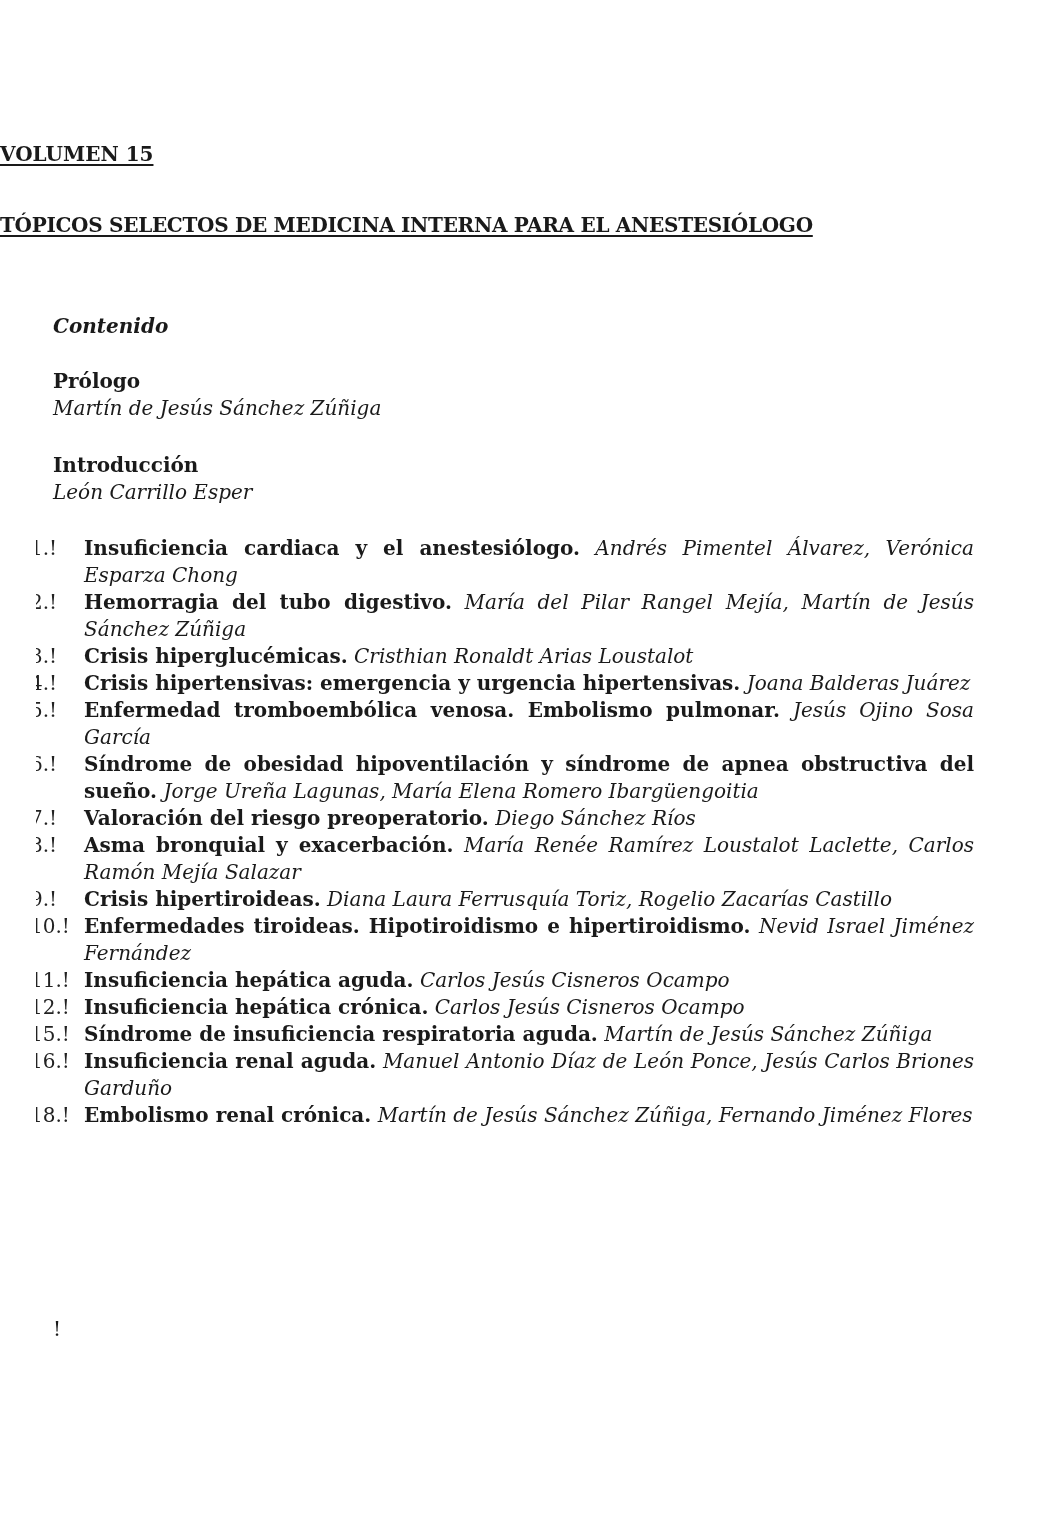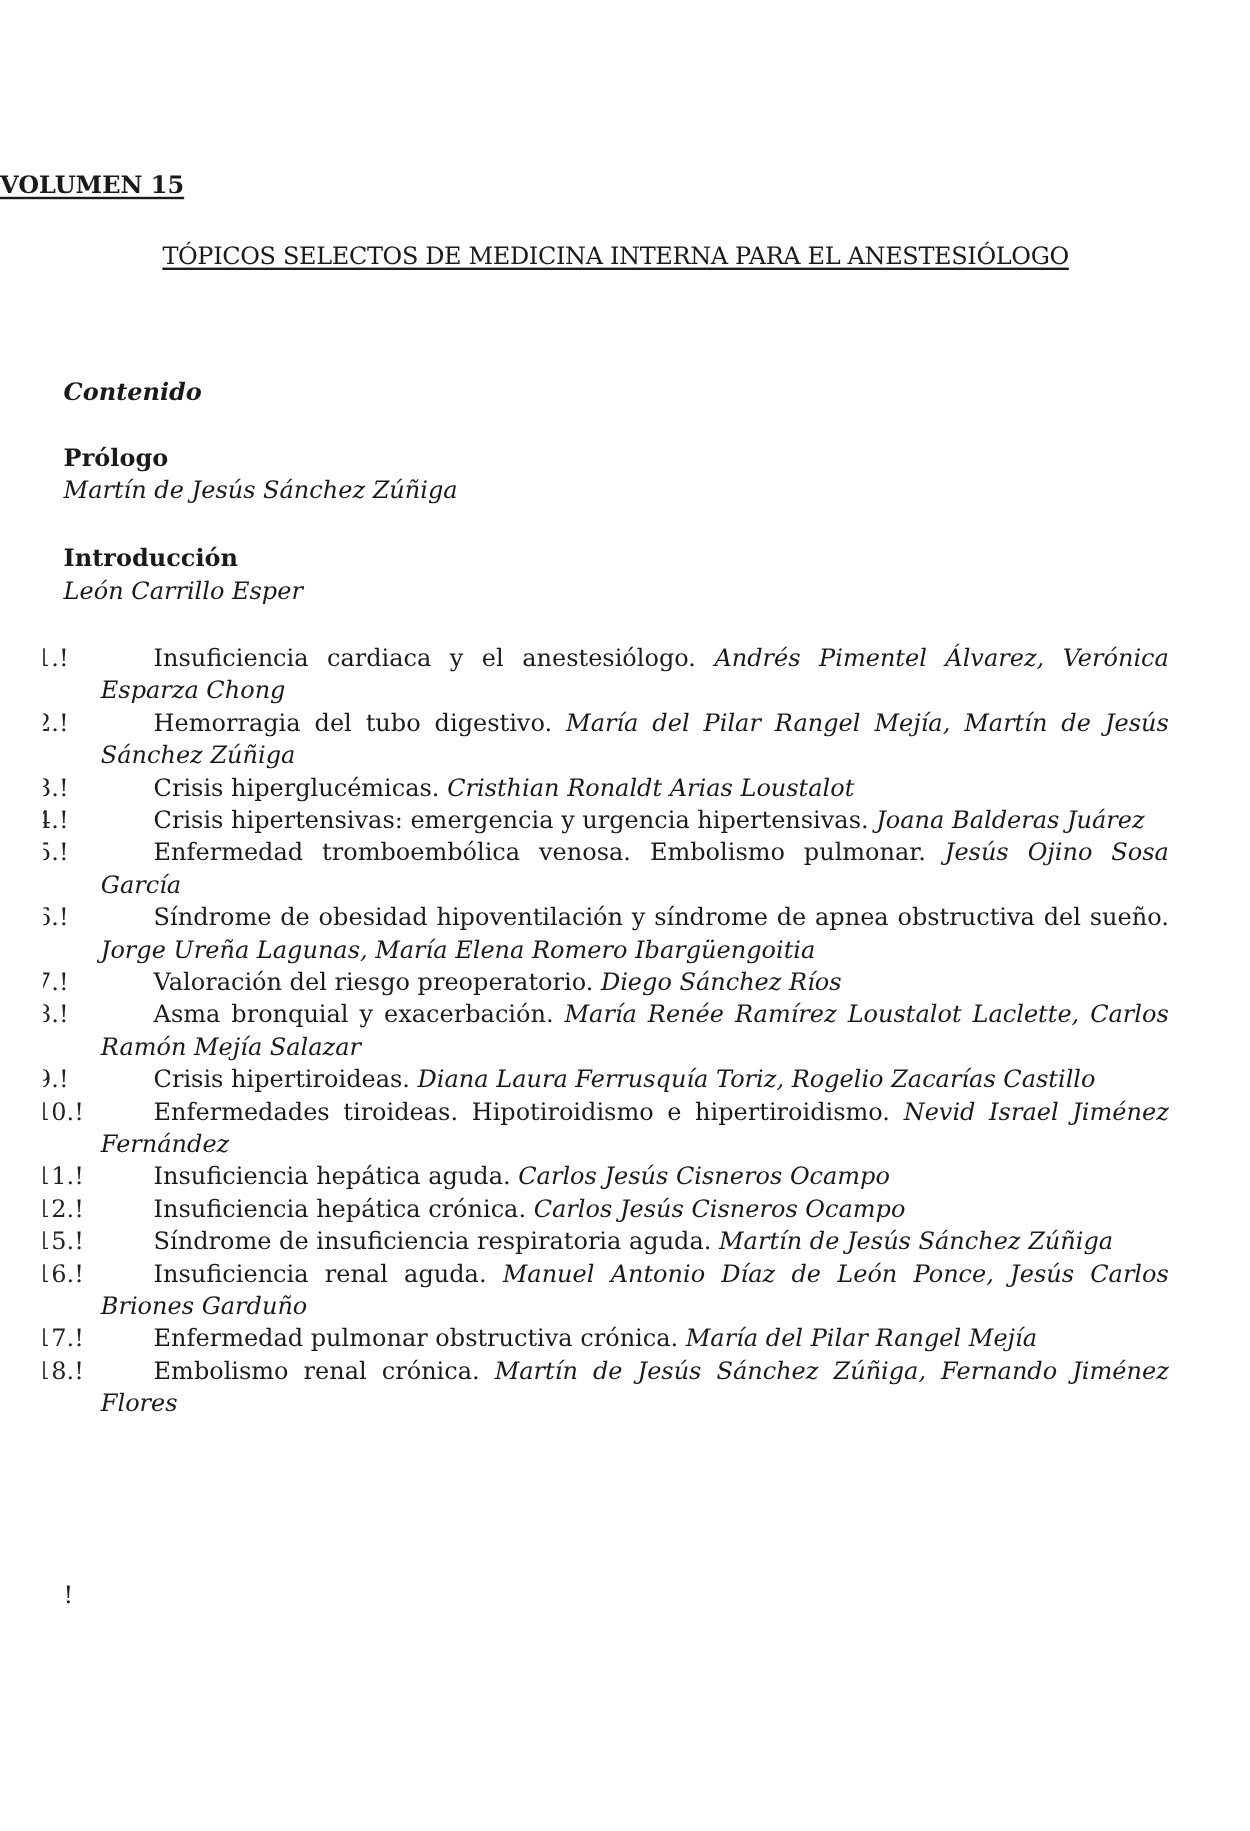--- a/index.html
+++ b/index.html
@@ -2,30 +2,30 @@
 <html><head>
 <meta charset="utf-8">
 <style>
   html, body { margin: 0; padding: 0; background: #ffffff; }
   body { width: 1042px; height: 1526px; position: relative; overflow: hidden;
          font-family: "DejaVu Serif", "Liberation Serif", serif; color: #1a1a1a; }
   .page { position: absolute; left: 0; top: 0; width: 1042px; height: 1526px; }
   .vol { position: absolute; top: 142px; left: 0; width: 1026px; text-align: left;
          font-weight: bold; font-size: 20px; }
   .vol span, .subtitle span { text-decoration: underline; text-underline-offset: 3px; }
-  .subtitle { position: absolute; top: 201px; left: 0; width: 1026px; text-align: center;
-              font-weight: normal; font-size: 20px; letter-spacing: -0.3px; }
+  .subtitle { position: absolute; top: 213px; left: 0; width: 1026px; text-align: left;
+              font-weight: bold; font-size: 20px; letter-spacing: -0.3px; }
   .contenido { position: absolute; top: 314px; left: 53px; font-weight: bold; font-style: italic; font-size: 20px; text-align: right; }
   .sec-title { position: absolute; left: 53px; font-weight: bold; font-size: 20px; }
   .sec-author { position: absolute; left: 53px; font-style: italic; font-size: 20px; }
   .toc { position: absolute; top: 535px; left: 36px; width: 938px; font-size: 20px; line-height: 27px; }
   .toc-item { position: relative; padding-left: 48px; text-align: justify; }
   .toc-num { position: absolute; left: 0; top: 0; width: 48px; white-space: nowrap; overflow: hidden; color: #222; }
   .toc-num .clip { margin-left: -6px; }
-  .toc-title { font-weight: normal; margin-left: 44px; }
+  .toc-title { font-weight: bold; }
   .toc-authors { font-style: italic; }
   .trail { position: absolute; top: 1317px; left: 53px; font-size: 20px; }
 </style>
 </head>
 <body>
 
 <div class="page">
   <div class="vol"><span>VOLUMEN 15</span></div>
   <div class="subtitle"><span>TÓPICOS SELECTOS DE MEDICINA INTERNA PARA EL ANESTESIÓLOGO</span></div>
 
@@ -45,18 +45,17 @@
       <div class="toc-item"><span class="toc-num"><span class="clip">5.!</span></span><span class="toc-title">Enfermedad tromboembólica venosa. Embolismo pulmonar.</span> <span class="toc-authors">Jesús Ojino Sosa García</span></div>
       <div class="toc-item"><span class="toc-num"><span class="clip">6.!</span></span><span class="toc-title">Síndrome de obesidad hipoventilación y síndrome de apnea obstructiva del sueño.</span> <span class="toc-authors">Jorge Ureña Lagunas, María Elena Romero Ibargüengoitia</span></div>
       <div class="toc-item"><span class="toc-num"><span class="clip">7.!</span></span><span class="toc-title">Valoración del riesgo preoperatorio.</span> <span class="toc-authors">Diego Sánchez Ríos</span></div>
       <div class="toc-item"><span class="toc-num"><span class="clip">8.!</span></span><span class="toc-title">Asma bronquial y exacerbación.</span> <span class="toc-authors">María Renée Ramírez Loustalot Laclette, Carlos Ramón Mejía Salazar</span></div>
       <div class="toc-item"><span class="toc-num"><span class="clip">9.!</span></span><span class="toc-title">Crisis hipertiroideas.</span> <span class="toc-authors">Diana Laura Ferrusquía Toriz, Rogelio Zacarías Castillo</span></div>
       <div class="toc-item"><span class="toc-num"><span class="clip">10.!</span></span><span class="toc-title">Enfermedades tiroideas. Hipotiroidismo e hipertiroidismo.</span> <span class="toc-authors">Nevid Israel Jiménez Fernández</span></div>
       <div class="toc-item"><span class="toc-num"><span class="clip">11.!</span></span><span class="toc-title">Insuficiencia hepática aguda.</span> <span class="toc-authors">Carlos Jesús Cisneros Ocampo</span></div>
       <div class="toc-item"><span class="toc-num"><span class="clip">12.!</span></span><span class="toc-title">Insuficiencia hepática crónica.</span> <span class="toc-authors">Carlos Jesús Cisneros Ocampo</span></div>
       <div class="toc-item"><span class="toc-num"><span class="clip">15.!</span></span><span class="toc-title">Síndrome de insuficiencia respiratoria aguda.</span> <span class="toc-authors">Martín de Jesús Sánchez Zúñiga</span></div>
       <div class="toc-item"><span class="toc-num"><span class="clip">16.!</span></span><span class="toc-title">Insuficiencia renal aguda.</span> <span class="toc-authors">Manuel Antonio Díaz de León Ponce, Jesús Carlos Briones Garduño</span></div>
-      <div class="toc-item"><span class="toc-num"><span class="clip">17.!</span></span><span class="toc-title">Enfermedad pulmonar obstructiva crónica.</span> <span class="toc-authors">María del Pilar Rangel Mejía</span></div>
       <div class="toc-item"><span class="toc-num"><span class="clip">18.!</span></span><span class="toc-title">Embolismo renal crónica.</span> <span class="toc-authors">Martín de Jesús Sánchez Zúñiga, Fernando Jiménez Flores</span></div>
     </div>
 
   <div class="trail">!</div>
 </div>
 
 </body></html>

